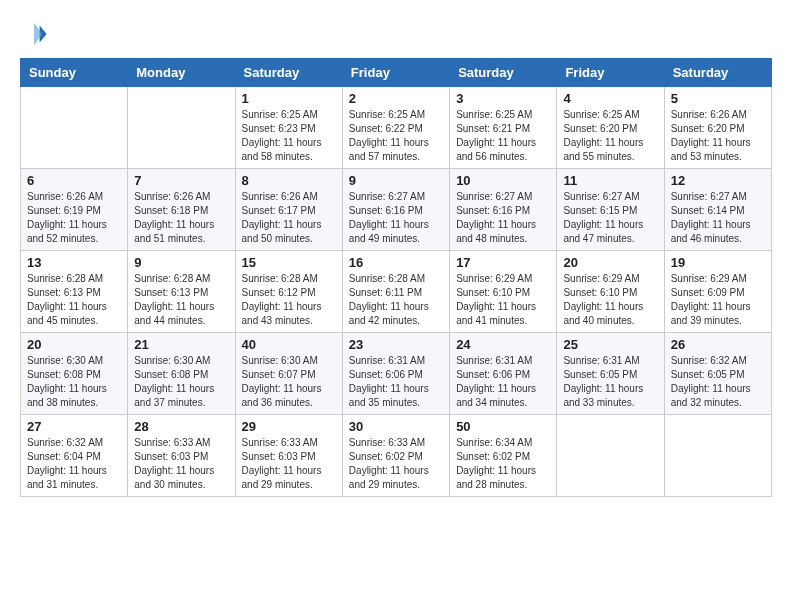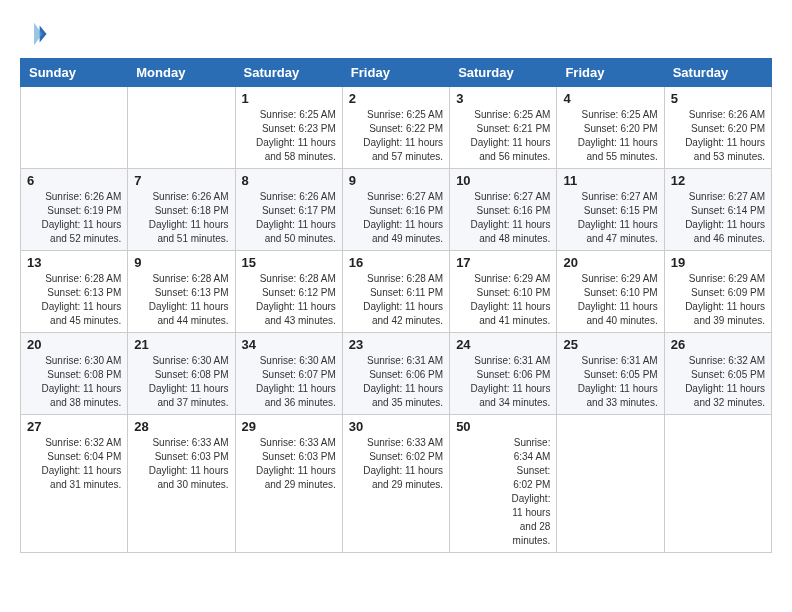--- a/index.html
+++ b/index.html
@@ -73,21 +73,20 @@
     .day-number {
       font-size: 13px;
       font-weight: bold;
       color: #222;
       margin-bottom: 2px;
     }
     .day-info {
       font-size: 10px;
       color: #333;
       line-height: 1.4;
-      text-align: right;
     }
     .empty-cell {
       background: #fff !important;
     }
   </style>
 </head>
 <body>
 
 <div class="header-area">
   <div class="logo">
@@ -248,21 +247,21 @@
 Sunset: 6:08 PM
 Daylight: 11 hours and 38 minutes.</div>
         </td>
         <td>
           <div class="day-number">21</div>
           <div class="day-info" style="white-space: pre-line;">Sunrise: 6:30 AM
 Sunset: 6:08 PM
 Daylight: 11 hours and 37 minutes.</div>
         </td>
         <td>
-          <div class="day-number">34</div>
+          <div class="day-number">40</div>
           <div class="day-info" style="white-space: pre-line;">Sunrise: 6:30 AM
 Sunset: 6:07 PM
 Daylight: 11 hours and 36 minutes.</div>
         </td>
         <td>
           <div class="day-number">23</div>
           <div class="day-info" style="white-space: pre-line;">Sunrise: 6:31 AM
 Sunset: 6:06 PM
 Daylight: 11 hours and 35 minutes.</div>
         </td>
@@ -305,21 +304,21 @@
 Daylight: 11 hours and 29 minutes.</div>
         </td>
         <td>
           <div class="day-number">30</div>
           <div class="day-info" style="white-space: pre-line;">Sunrise: 6:33 AM
 Sunset: 6:02 PM
 Daylight: 11 hours and 29 minutes.</div>
         </td>
         <td>
           <div class="day-number">50</div>
-          <div class="day-info" style="white-space: pre-line; margin-left: 44px;">Sunrise: 6:34 AM
+          <div class="day-info" style="white-space: pre-line;">Sunrise: 6:34 AM
 Sunset: 6:02 PM
 Daylight: 11 hours and 28 minutes.</div>
         </td>
         <td class="empty-cell"></td>
         <td class="empty-cell"></td>
       </tr>
     </tbody>
 </table>
 
 </body></html>

